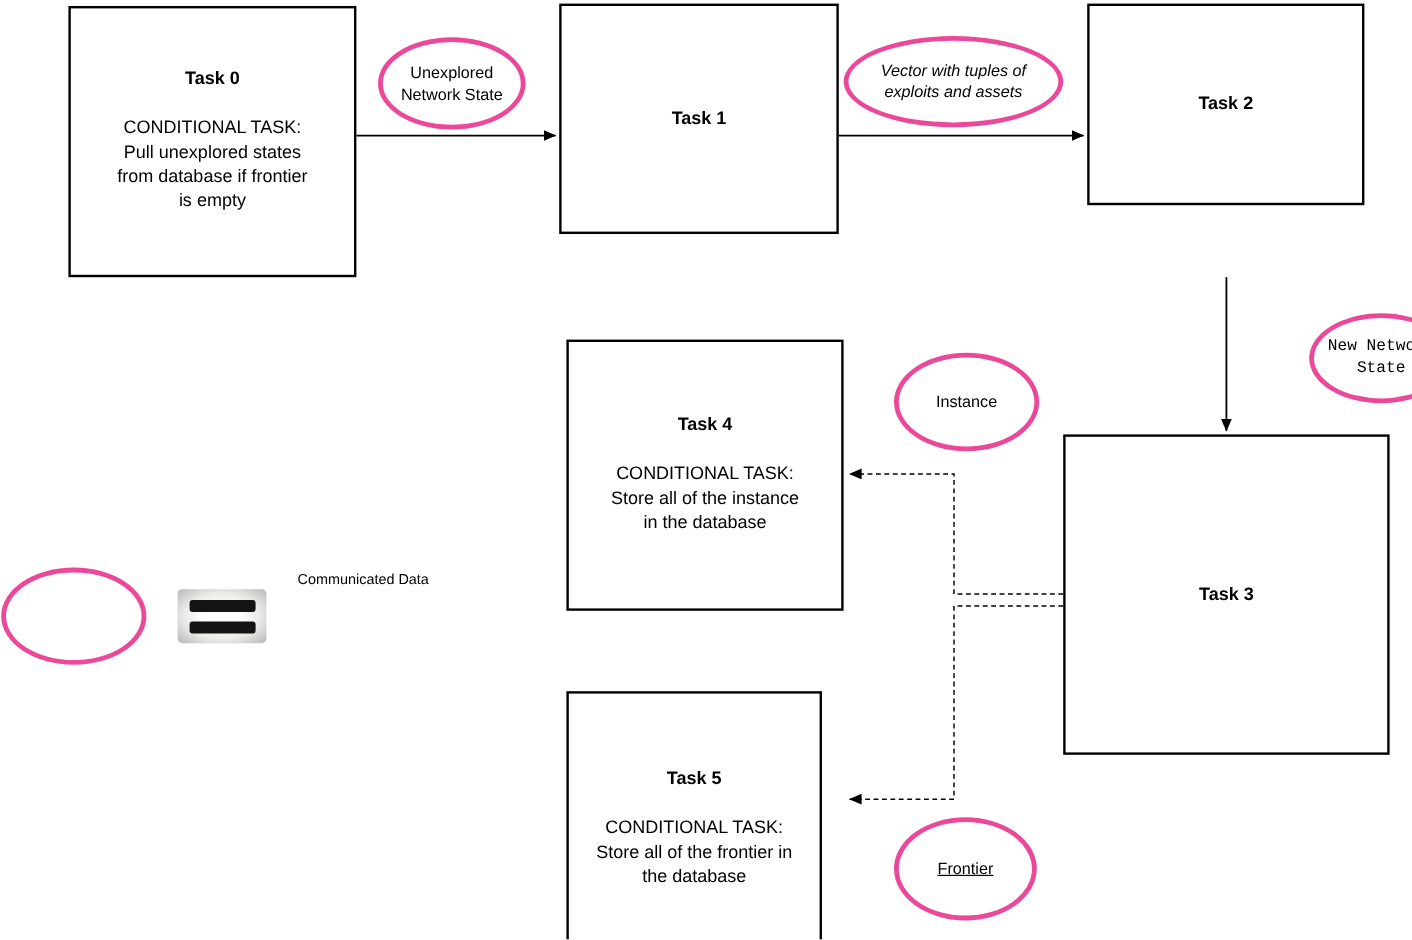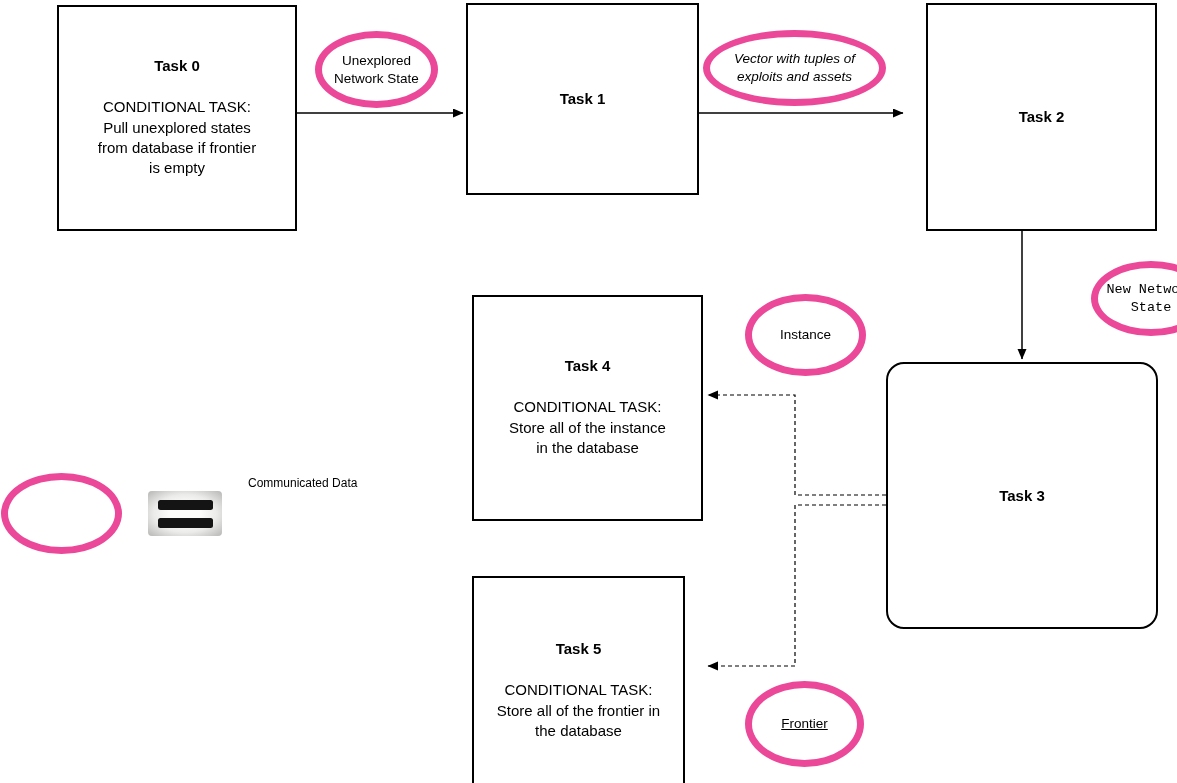--- a/index.html
+++ b/index.html
@@ -39,29 +39,29 @@
     line-height: 1.2;
   }
   .task-body {
     font-size: 15px;
     line-height: 1.36;
     white-space: pre-line;
   }
 
   #task0 { left: 57px;  top: 5px;   width: 240px; height: 226px; }
   #task1 { left: 466px; top: 3px;   width: 233px; height: 192px; }
-  #task2 { left: 926px; top: 3px;   width: 231px; height: 228px; }
-  #task3 { left: 886px; top: 362px; width: 272px; height: 267px; gap: 18px; border-radius: 18px; }
+  #task2 { left: 906px; top: 3px;   width: 231px; height: 168px; }
+  #task3 { left: 886px; top: 362px; width: 272px; height: 267px; gap: 18px; }
   #task3 .task-body { font-size: 16px; line-height: 1.32; }
-  #task4 { left: 472px; top: 283px; width: 231px; height: 226px; margin-top: 12px; }
+  #task4 { left: 472px; top: 283px; width: 231px; height: 226px; }
   #task5 { left: 472px; top: 576px; width: 213px; height: 230px; }
 
   .data-ellipse {
     position: absolute;
-    border: 7px solid #ec4899;
+    border: 4px solid #ec4899;
     border-radius: 50%;
     background: #ffffff;
     display: flex;
     justify-content: center;
     align-items: center;
     text-align: center;
     font-size: 13.5px;
     line-height: 1.3;
     white-space: pre-line;
   }

